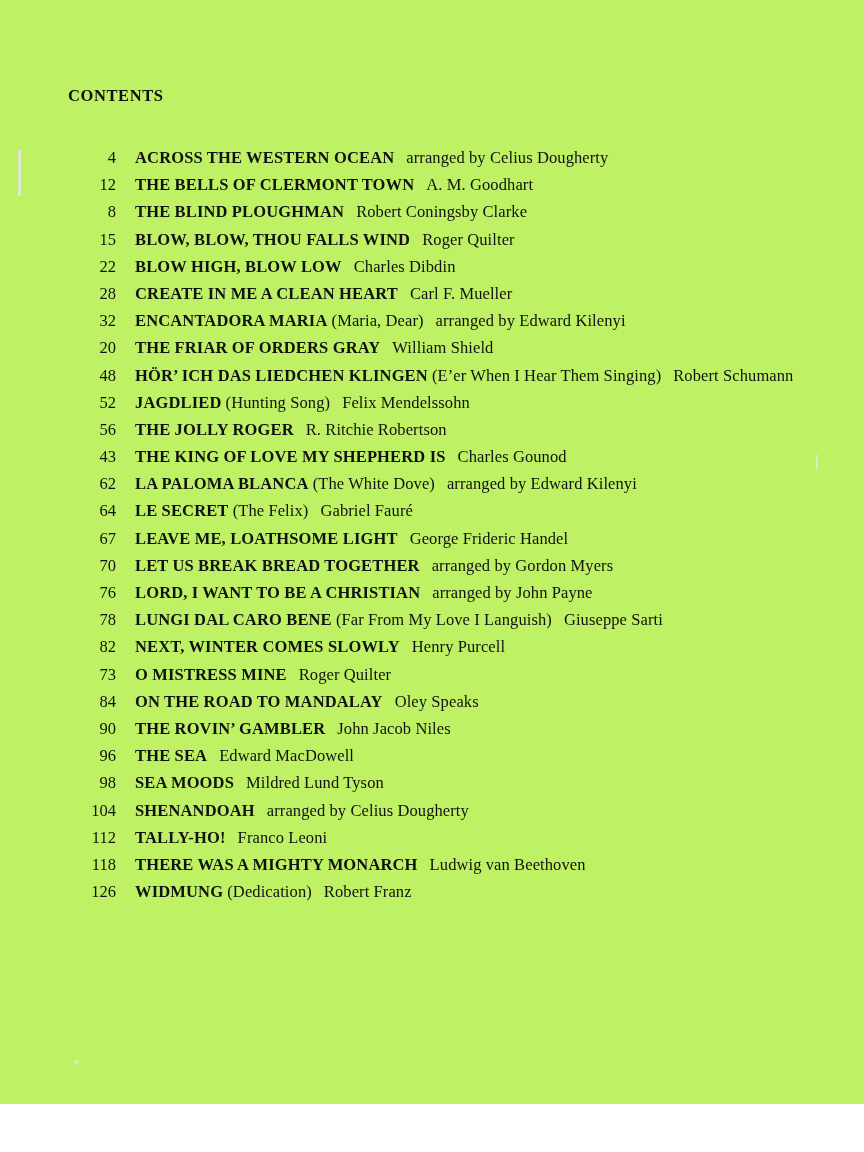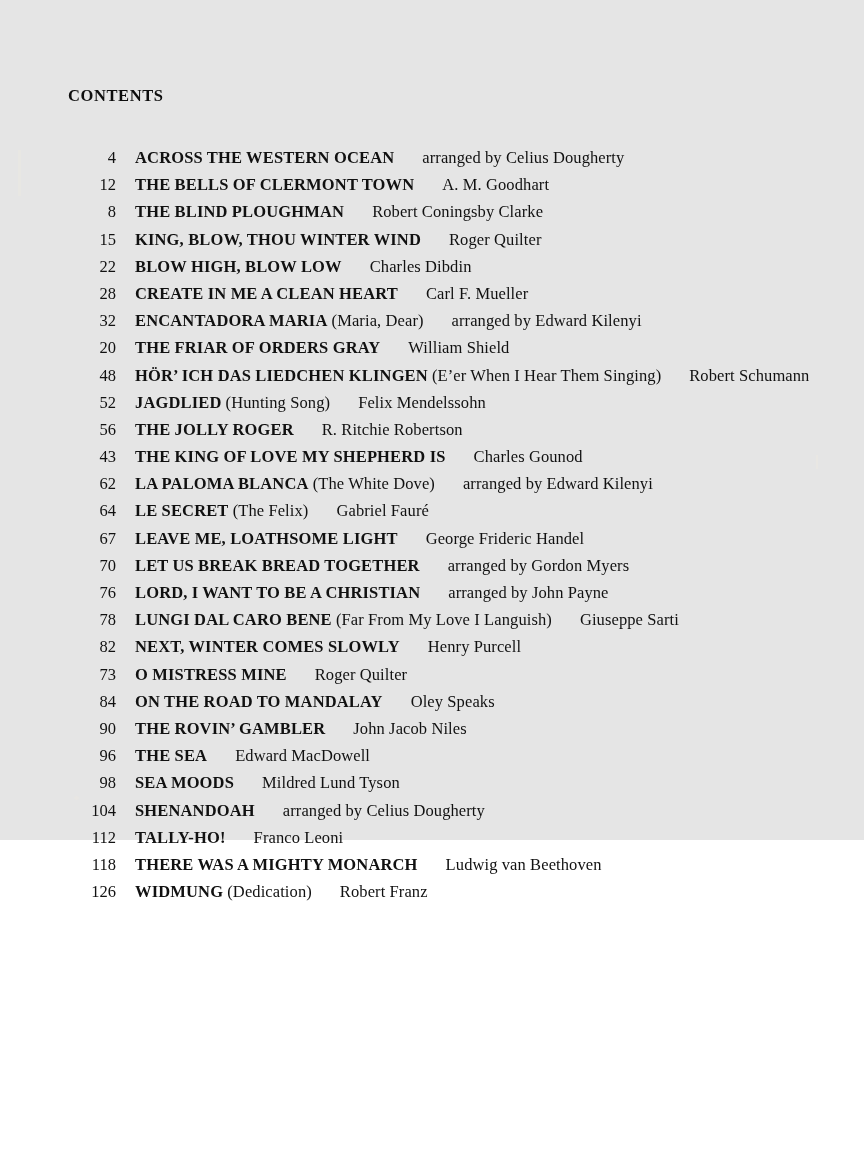--- a/index.html
+++ b/index.html
@@ -10,22 +10,22 @@
     width: 864px;
     height: 1152px;
     background: #ffffff;
     font-family: "Liberation Serif", serif;
     color: #111111;
     overflow: hidden;
   }
   .page {
     position: relative;
     width: 864px;
-    height: 840px;
-    background: #e5e5e5;
+    height: 1104px;
+    background: #bef264;
   }
   .page-inner {
     position: absolute;
     left: 68px;
     top: 86px;
     width: 740px;
   }
   .contents-heading {
     font-family: "Liberation Serif", serif;
     font-size: 16.5px;
@@ -59,21 +59,21 @@
     color: #111111;
   }
   .toc-title {
     letter-spacing: 0.15px;
     font-weight: bold;
   }
   .toc-sub {
     letter-spacing: 0.1px;
   }
   .toc-credit {
-    padding-left: 28px;
+    padding-left: 12px;
     letter-spacing: 0.1px;
   }
   .edge-mark {
     position: absolute;
     background: #e9e7e2;
   }
   .edge-mark.left-top {
     left: 18px;
     top: 150px;
     width: 3px;
@@ -117,21 +117,21 @@
         <li class="toc-row">
           <span class="toc-page">12</span>
           <span class="toc-text"><span class="toc-title">THE BELLS OF CLERMONT TOWN</span><span class="toc-credit">A. M. Goodhart</span></span>
         </li>
         <li class="toc-row">
           <span class="toc-page">8</span>
           <span class="toc-text"><span class="toc-title">THE BLIND PLOUGHMAN</span><span class="toc-credit">Robert Coningsby Clarke</span></span>
         </li>
         <li class="toc-row">
           <span class="toc-page">15</span>
-          <span class="toc-text"><span class="toc-title">KING, BLOW, THOU WINTER WIND</span><span class="toc-credit">Roger Quilter</span></span>
+          <span class="toc-text"><span class="toc-title">BLOW, BLOW, THOU FALLS WIND</span><span class="toc-credit">Roger Quilter</span></span>
         </li>
         <li class="toc-row">
           <span class="toc-page">22</span>
           <span class="toc-text"><span class="toc-title">BLOW HIGH, BLOW LOW</span><span class="toc-credit">Charles Dibdin</span></span>
         </li>
         <li class="toc-row">
           <span class="toc-page">28</span>
           <span class="toc-text"><span class="toc-title">CREATE IN ME A CLEAN HEART</span><span class="toc-credit">Carl F. Mueller</span></span>
         </li>
         <li class="toc-row">

